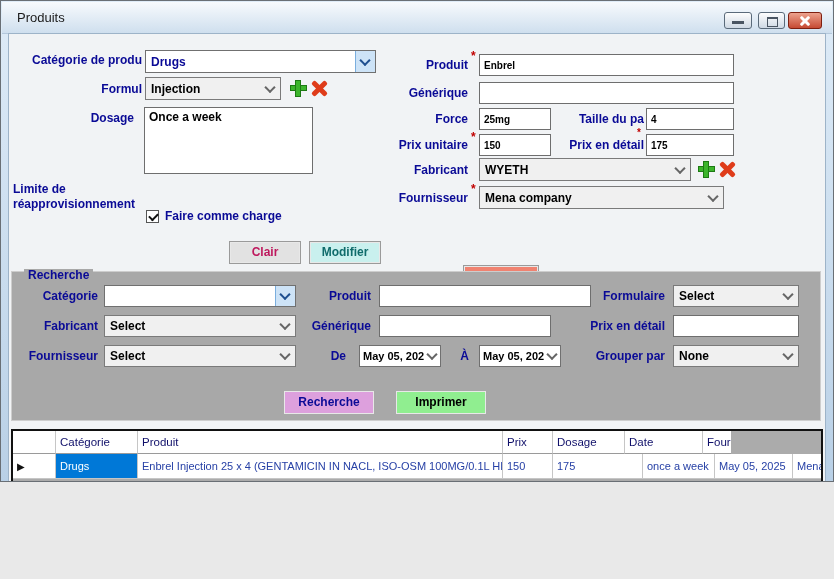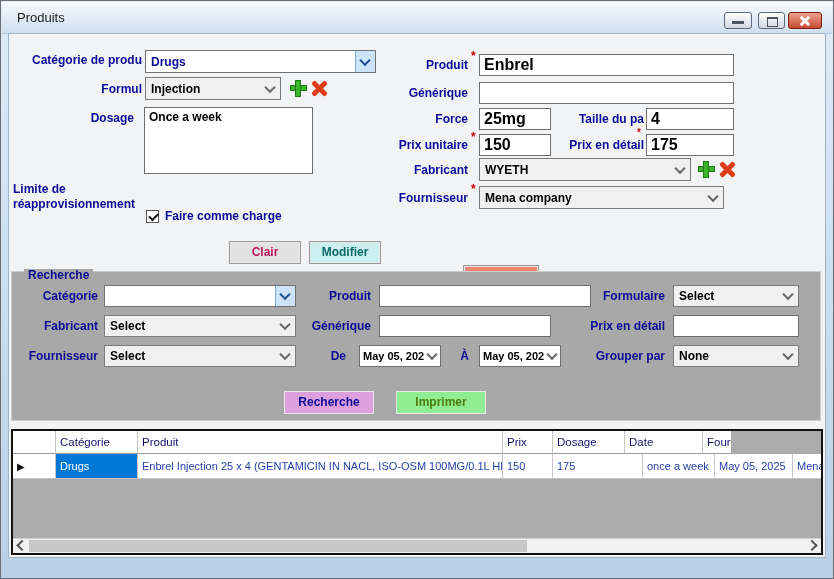--- a/index.html
+++ b/index.html
@@ -1,31 +1,31 @@
 <!DOCTYPE html>
 <html><head>
 <meta charset="utf-8">
 <style>
   html,body{margin:0;padding:0;background:#e9e9e9;font-family:"Liberation Sans",sans-serif;}
-  .window{position:relative;width:834px;height:579px;background:linear-gradient(#dfecf8,#b9d0e6);border:1px solid #696f75;box-sizing:border-box;overflow:hidden;}
+  .window{position:relative;width:834px;height:482px;background:linear-gradient(#dfecf8,#b9d0e6);border:1px solid #696f75;box-sizing:border-box;overflow:hidden;}
   .titlebar{position:absolute;left:1px;top:1px;right:1px;height:31px;background:linear-gradient(#f7fafd,#cfdfee);border-bottom:1px solid #b4c8dc;}
   .title-text{position:absolute;left:15px;top:8px;font-size:13px;color:#1a1a1a;}
   .winbtn{position:absolute;top:10px;height:17px;border:1px solid #5a6a7a;border-radius:3px;background:linear-gradient(#fdfdfd,#cfd9e4);box-sizing:border-box;}
   .winbtn .bar{position:absolute;left:7px;right:7px;bottom:4px;height:3px;background:#4a5562;}
   .winbtn .box{position:absolute;left:8px;top:4px;width:9px;height:7px;border:1px solid #4a5562;border-top-width:2px;}
   .winbtn.close{background:linear-gradient(#eda28e,#c64a33);border-color:#7e1f10;}
   .xline{position:absolute;left:50%;top:50%;width:12px;height:3px;background:#fff;border-radius:1px;}
   .xline.a{transform:translate(-50%,-50%) rotate(45deg);}
   .xline.b{transform:translate(-50%,-50%) rotate(-45deg);}
   .content{position:absolute;left:7px;right:7px;top:32px;height:525px;background:#f1f3f5;border:1px solid #9db3c8;box-sizing:border-box;}
 
   .lbl{position:absolute;font-size:12px;font-weight:bold;color:#0a0a96;white-space:nowrap;}
   .lbl.r{text-align:right;}
   .req{position:absolute;color:#c00000;font-size:12px;font-weight:bold;}
-  .tinput{position:absolute;border:1px solid #6e6e6e;background:#fff;font-family:"Liberation Sans",sans-serif;font-size:16px;font-weight:bold;color:#000;padding:1px 4px;box-sizing:border-box;outline:none;}
+  .tinput{position:absolute;border:1px solid #6e6e6e;background:#fff;font-family:"Liberation Sans",sans-serif;font-size:10px;font-weight:bold;color:#000;padding:1px 4px;box-sizing:border-box;outline:none;}
   .tinput.focus{border:1px solid #2a7fde;}
   .tarea{position:absolute;border:1px solid #6e6e6e;background:#fff;font-family:"Liberation Sans",sans-serif;font-size:12px;font-weight:bold;color:#000;padding:2px 4px;box-sizing:border-box;resize:none;outline:none;}
   .combo{position:absolute;border:1px solid #707070;background:#fff;box-sizing:border-box;font-size:12px;font-weight:bold;color:#000;}
   .combo.navy{color:#0a0a96;}
   .combo.flat{background:#f0f0f0;border-color:#7a7a7a;}
   .combo .ctext{position:absolute;left:5px;top:50%;transform:translateY(-50%);white-space:nowrap;overflow:hidden;right:20px;}
   .cbtn{position:absolute;right:0;top:0;bottom:0;width:19px;}
   .cbtn.hl{background:#cde3f7;border-left:1px solid #7aaede;}
   .chev{position:absolute;right:6px;top:50%;width:6px;height:6px;border-right:2px solid #666;border-bottom:2px solid #666;transform:translateY(-70%) rotate(45deg);}
   .cbtn.hl .chev{border-color:#1e4f8f;}
@@ -204,21 +204,21 @@
   </div>
   <div class="lbl r" style="left:564px;width:100px;top:348px;">Grouper par</div>
   <div class="combo flat" style="left:672px;top:344px;width:126px;height:22px;">
     <span class="ctext">None</span>
     <span class="cbtn">
         <i class="chev"></i>
       </span>
   </div>
 
   <div class="btn" style="left:283px;top:390px;width:90px;background:#dda0dd;color:#0a0a96;box-shadow:none;border-color:#e8e8e8;">Recherche</div>
-  <div class="btn" style="left:395px;top:390px;width:90px;background:#90ee90;color:#4d7c0f;box-shadow:none;border-color:#e8e8e8;">Imprimer</div>
+  <div class="btn" style="left:395px;top:390px;width:90px;background:#90ee90;color:#000000;box-shadow:none;border-color:#e8e8e8;">Imprimer</div>
 
   <div class="grid">
     <div class="grow ghead">
       <div class="gcell" style="width:43px;"></div>
       <div class="gcell" style="width:82px;">Catégorie</div>
       <div class="gcell" style="width:365px;">Produit</div>
       <div class="gcell" style="width:50px;">Prix</div>
       <div class="gcell" style="width:72px;">Dosage</div>
       <div class="gcell" style="width:78px;">Date</div>
       <div class="gcell" style="width:28px;border-right:none;">Fournisseur</div>

